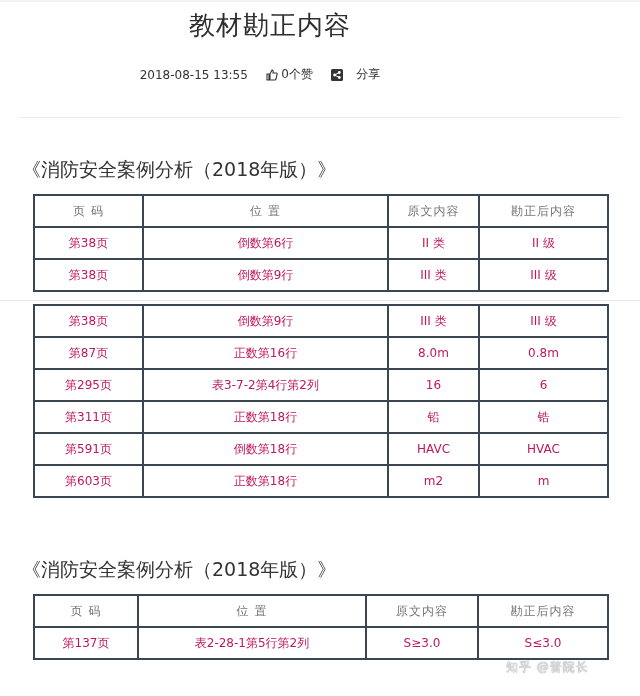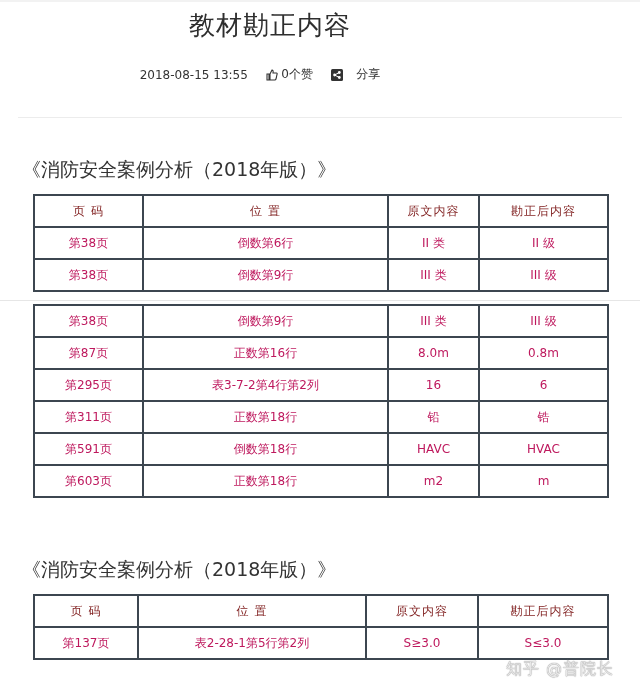--- a/index.html
+++ b/index.html
@@ -25,23 +25,23 @@
     position: absolute; left: 22px; font-size: 19px; color: #333;
   }
   table.grid {
     position: absolute; border-collapse: collapse; table-layout: fixed;
     background: #fff;
   }
   table.grid td, table.grid th {
     border: 2px solid #3c4650; text-align: center; font-size: 12px; color: #be185d;
     font-weight: normal; padding: 0; height: 30px;
   }
-  table.grid th { color: #7f1d1d; letter-spacing: 1px; }
+  table.grid th { color: #737373; letter-spacing: 1px; }
   .watermark {
-    position: absolute; left: 506px; top: 659px; font-size: 16px; color: #e8e8e8;
+    position: absolute; left: 506px; top: 659px; font-size: 12px; color: #e8e8e8;
     text-shadow: 0 0 1px #999, 0 0 1px #999; letter-spacing: 1px;
   }
 </style>
 </head>
 <body>
 
 <div class="topline"></div>
 
 <div class="title">教材勘正内容</div>
 

